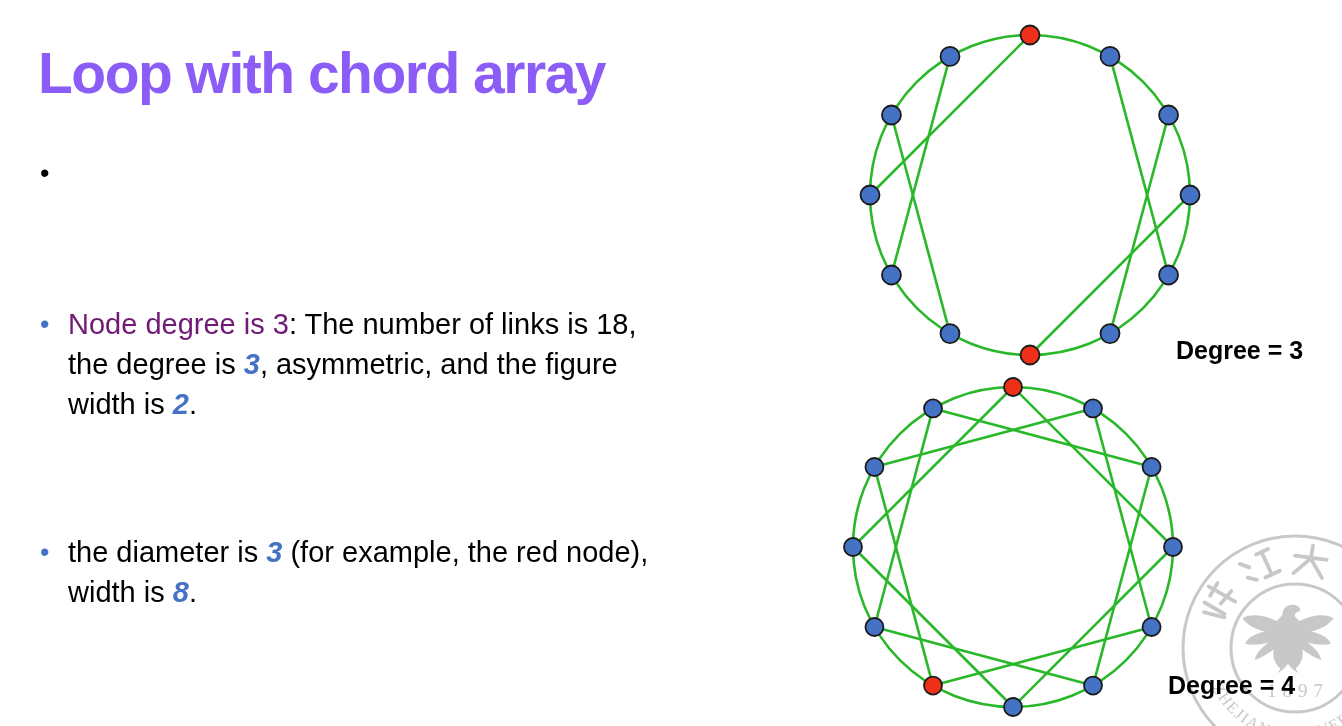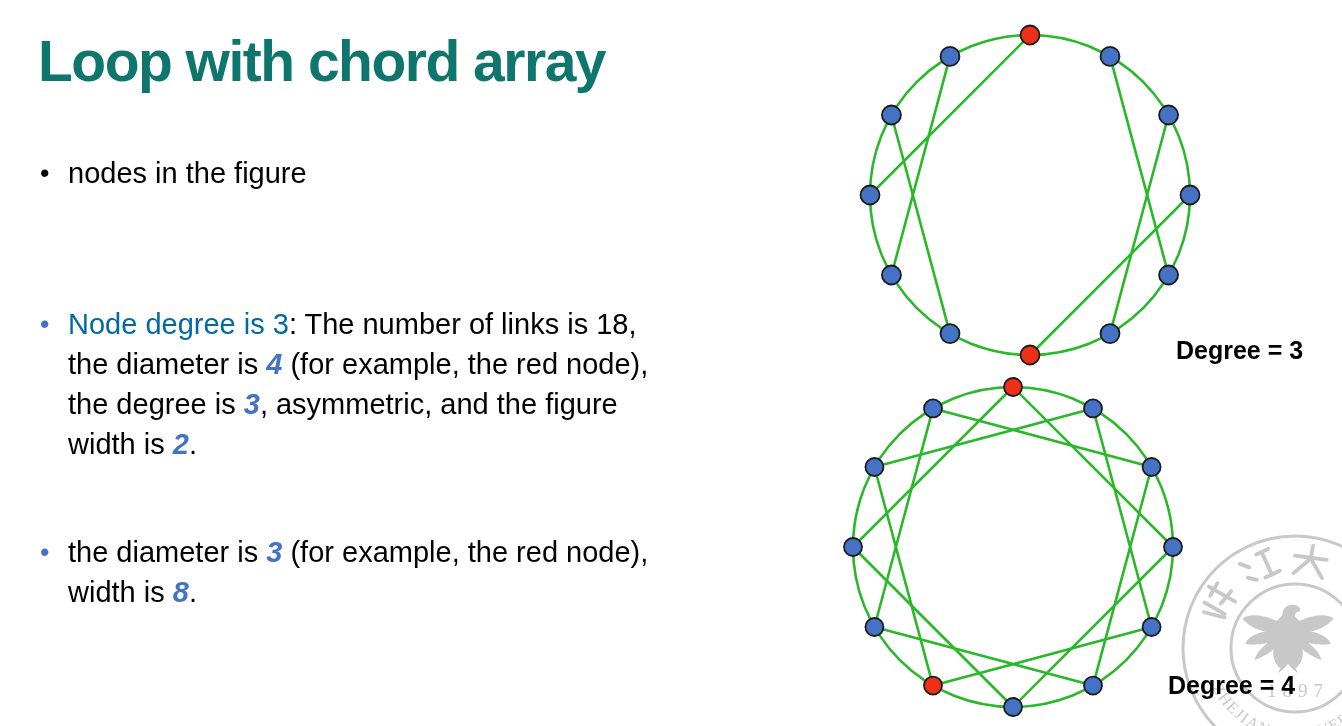--- a/index.html
+++ b/index.html
@@ -2,32 +2,32 @@
 <html><head>
 <meta charset="utf-8">
 <style>
   html,body{margin:0;padding:0;background:#ffffff;}
   .slide{
     position:relative; width:1342px; height:726px; background:#ffffff;
     overflow:hidden; font-family:"Liberation Sans", sans-serif; color:#000;
   }
   #gfx{position:absolute; left:0; top:0; width:1342px; height:726px;}
   .title{
-    position:absolute; left:38px; top:24px; margin:0;
-    font-size:57px; font-weight:700; letter-spacing:-1.5px; line-height:74px; color:#0f766e;
+    position:absolute; left:38px; top:36px; margin:0;
+    font-size:57px; font-weight:700; letter-spacing:-1.5px; line-height:74px; color:#8b5cf6;
   }
   .bullet{
     position:absolute; left:40px; width:740px;
     display:flex; align-items:flex-start;
     font-size:29px; line-height:40px;
   }
   .bullet .dot{flex:0 0 28px; font-size:27px; line-height:40px;}
   .btxt{flex:1;}
   .line{white-space:nowrap;}
-  .blu{color:#0369a1;}
+  .blu{color:#701a75;}
   .bi{color:#4472c4; font-weight:700; font-style:italic;}
   .deg-label{
     position:absolute; font-size:25px; font-weight:700; color:#000; white-space:nowrap;
   }
   #deg3-label{left:1176px; top:336px;}
   #deg4-label{left:1168px; top:671px;}
 </style>
 </head>
 <body>
 
@@ -128,28 +128,26 @@
         </g>
       </g>
     </svg>
 
   <h1 class="title">Loop with chord array</h1>
 
   <div id="bullets">
       <div class="bullet" style="top: 153px;">
         <span class="dot" style="color: rgb(0, 0, 0);">•</span>
         <div class="btxt">
-          <div class="line"><span>nodes in the figure</span></div>
         </div>
       </div>
       <div class="bullet" style="top: 304px;">
         <span class="dot" style="color: rgb(68, 114, 196);">•</span>
         <div class="btxt">
           <div class="line"><span class="blu">Node degree is 3</span><span>: The number of links is 18,</span></div>
-          <div class="line"><span>the diameter is </span><span class="bi">4</span><span> (for example, the red node),</span></div>
           <div class="line"><span>the degree is </span><span class="bi">3</span><span>, asymmetric, and the figure</span></div>
           <div class="line"><span>width is </span><span class="bi">2</span><span>.</span></div>
         </div>
       </div>
       <div class="bullet" style="top: 532px;">
         <span class="dot" style="color: rgb(68, 114, 196);">•</span>
         <div class="btxt">
           <div class="line"><span>the diameter is </span><span class="bi">3</span><span> (for example, the red node),</span></div>
           <div class="line"><span>width is </span><span class="bi">8</span><span>.</span></div>
         </div>

